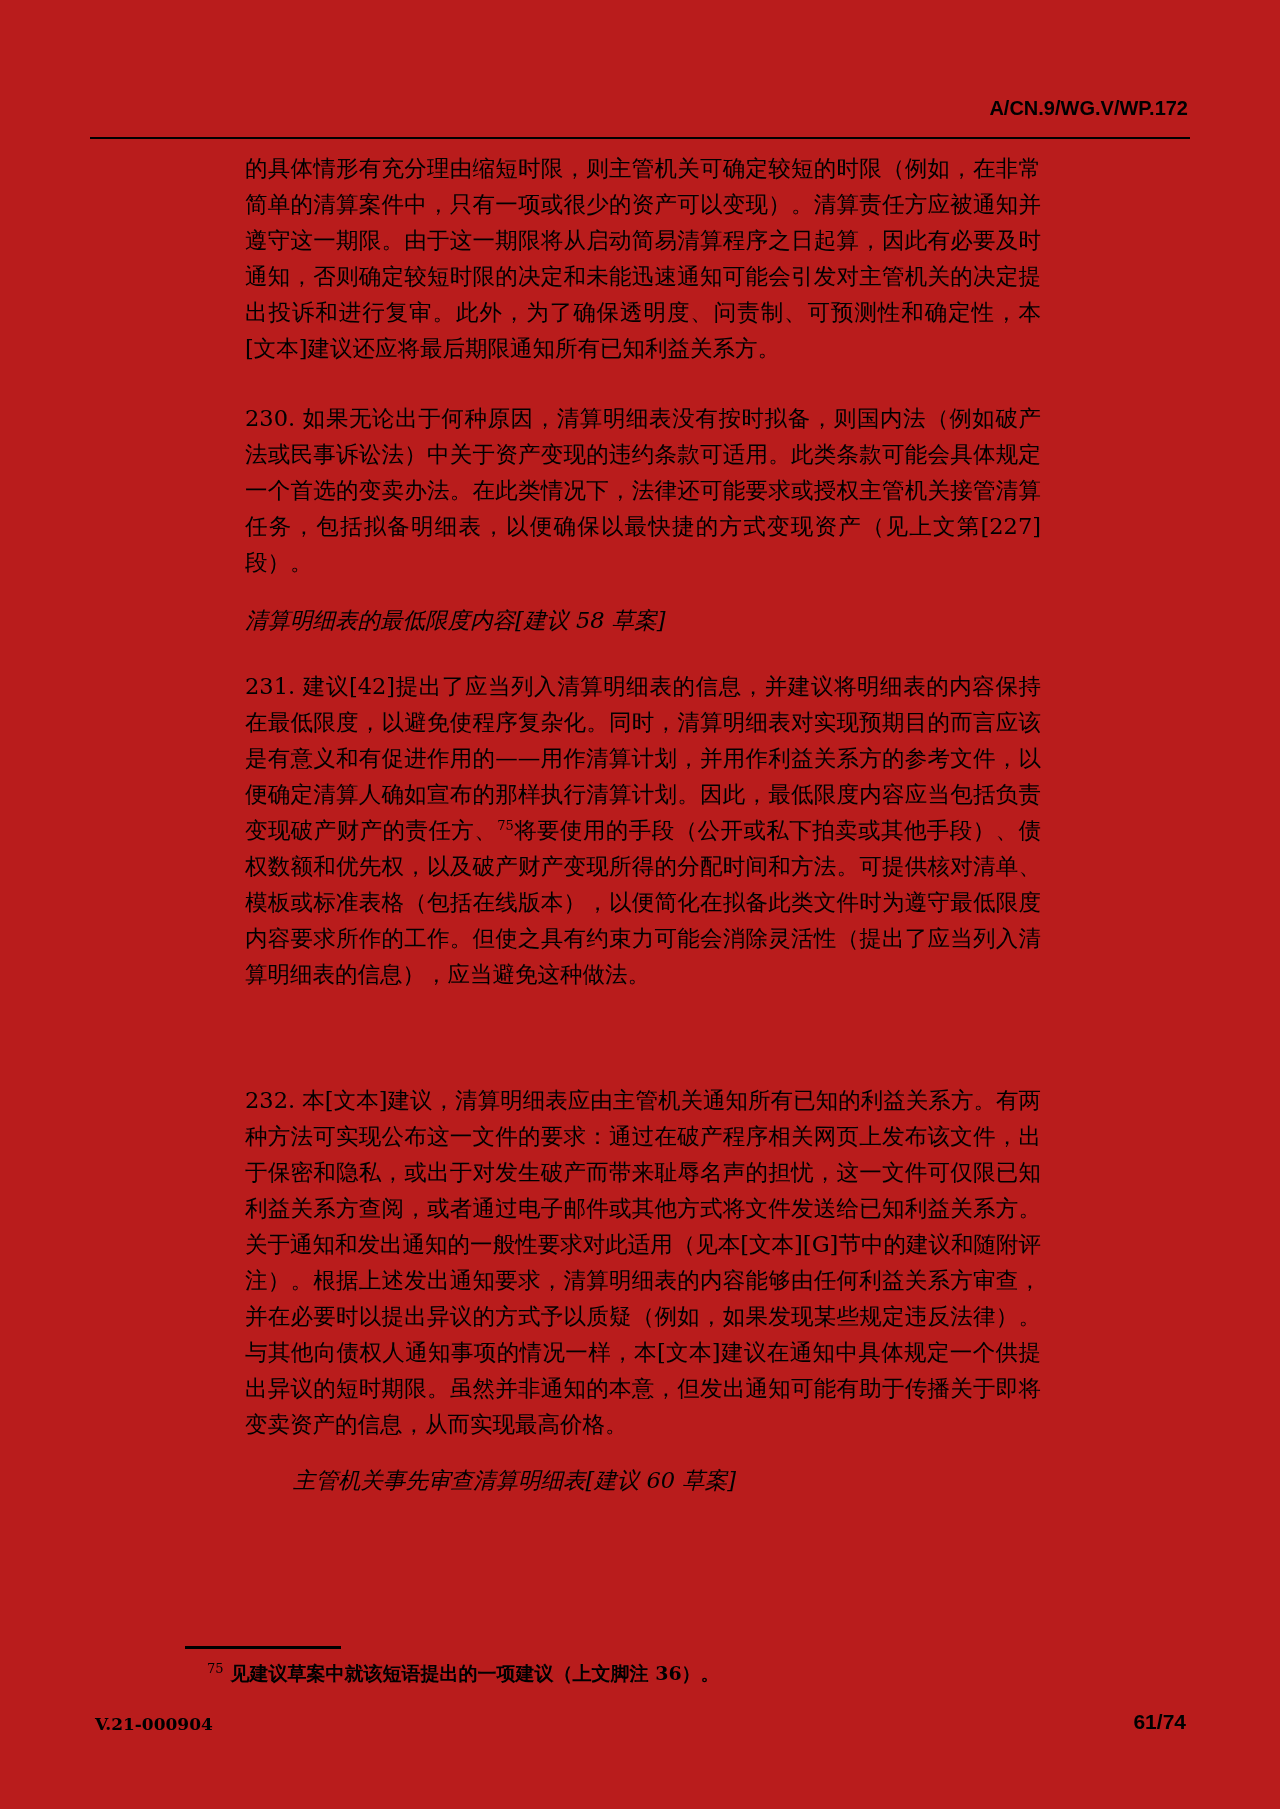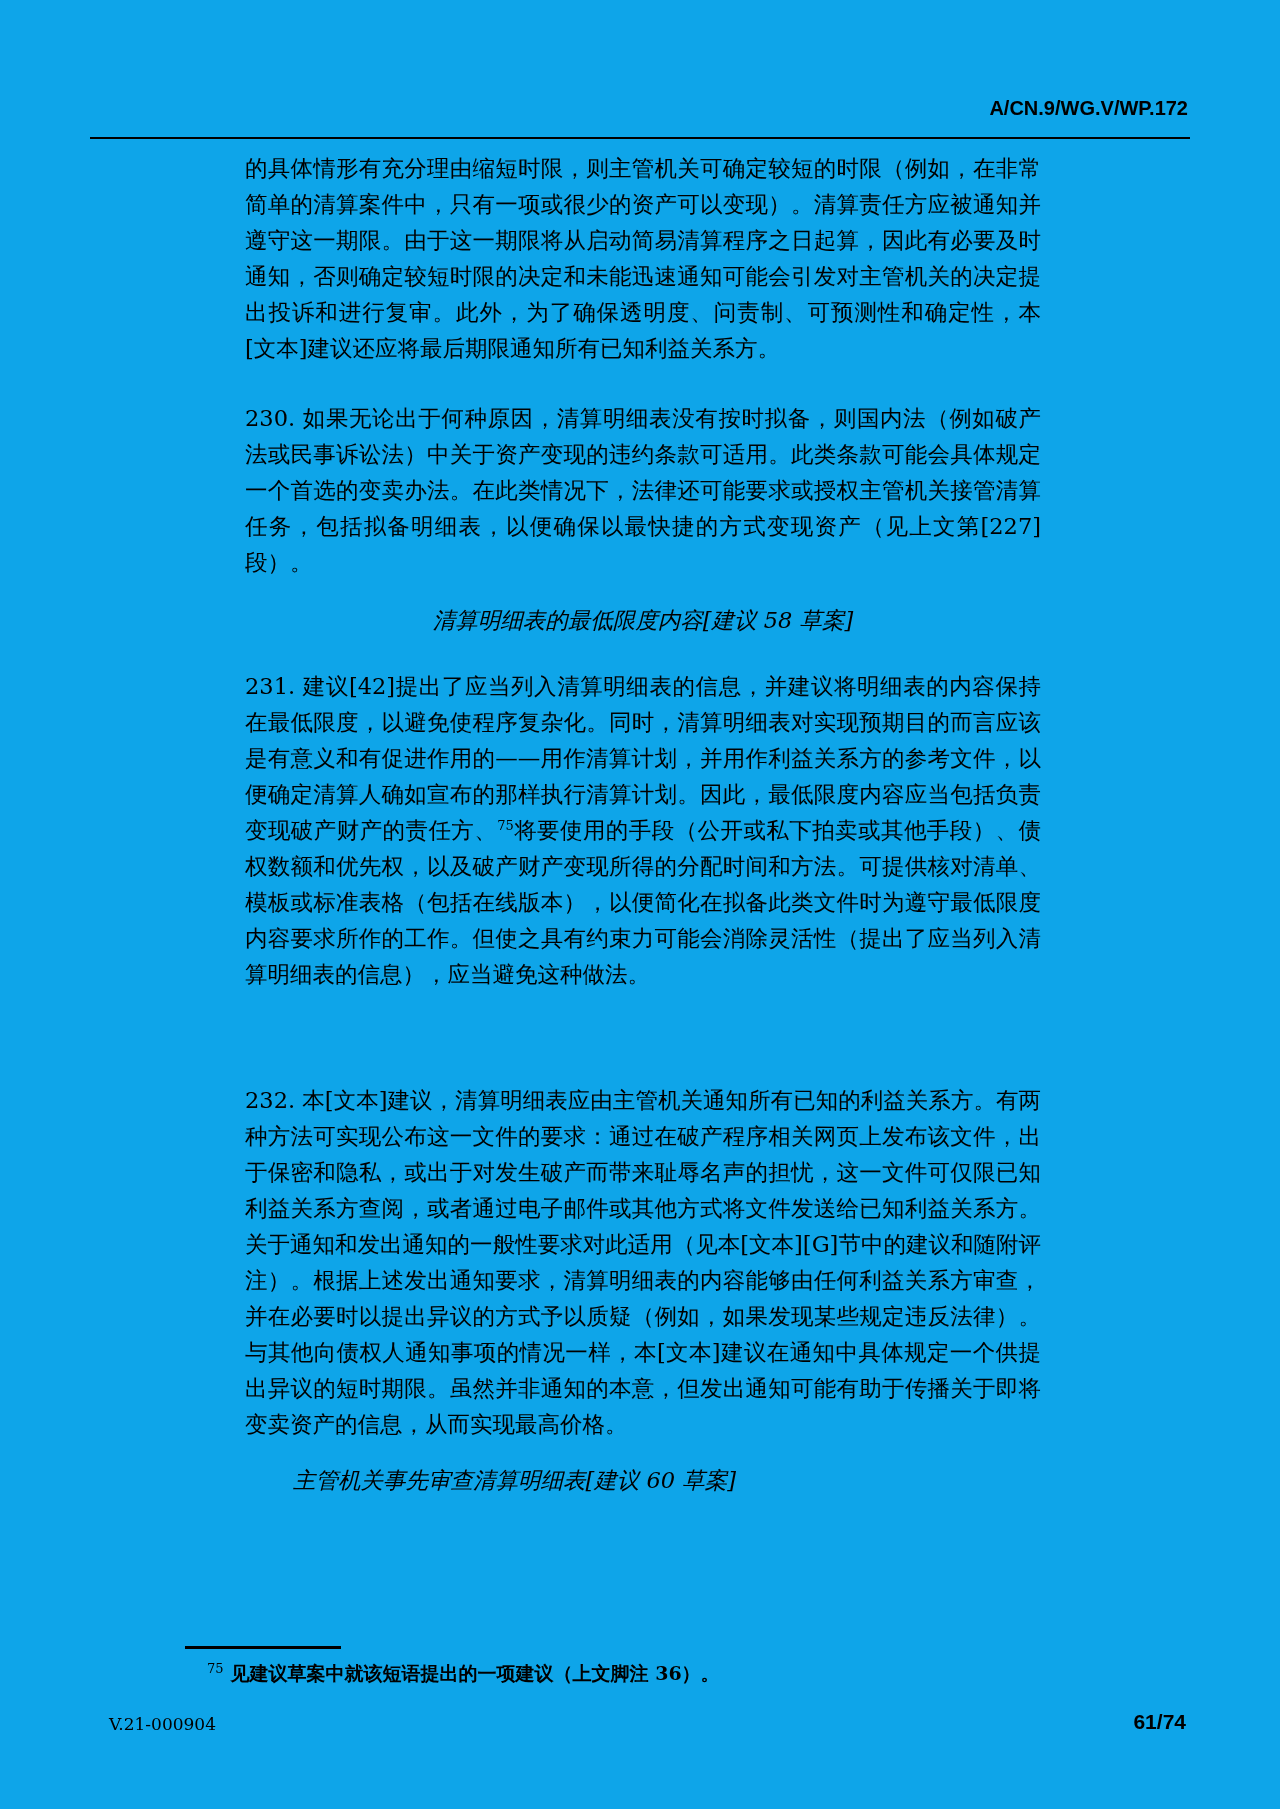--- a/index.html
+++ b/index.html
@@ -7,21 +7,21 @@
     width: 1280px;
     height: 1809px;
     background: #ffffff;
     position: relative;
     color: #000;
     font-family: "DejaVu Serif", "Liberation Serif", serif;
   }
   .page {
     position: absolute;
     inset: 0;
-    background: #0ea5e9;
+    background: #b91c1c;
     overflow: hidden;
   }
   .doc-symbol {
     position: absolute;
     top: 97px;
     right: 92px;
     font-family: "Liberation Sans", sans-serif;
     font-weight: bold;
     font-size: 20px;
     white-space: nowrap;
@@ -48,21 +48,21 @@
   }
   .heading {
     font-size: 22.5px;
     line-height: 36px;
     font-style: italic;
     margin: 0;
     font-weight: normal;
   }
   .p-intro   { top: 150px; }
   .p-230     { top: 400px; }
-  .h-58      { top: 602px; text-align: center; }
+  .h-58      { top: 602px; }
   .p-231     { top: 668px; }
   .h-59      { top: 1012px; }
   .p-232     { top: 1082px; }
   .h-60      { top: 1462px; margin-left: 48px; }
   .p-233     { top: 1532px; }
   sup.fn-ref {
     font-size: 13px;
     line-height: 0;
     vertical-align: super;
   }
@@ -86,23 +86,24 @@
   .footnote .fn-marker {
     font-weight: normal;
     font-size: 13px;
     vertical-align: super;
     line-height: 0;
     margin-right: 7px;
   }
   .footer-left {
     position: absolute;
     top: 1714px;
-    left: 109px;
+    left: 95px;
     font-size: 17px;
     white-space: nowrap;
+    font-weight: bold;
   }
   .footer-right {
     position: absolute;
     top: 1710px;
     right: 94px;
     font-family: "Liberation Sans", sans-serif;
     font-weight: bold;
     font-size: 21px;
     white-space: nowrap;
   }

